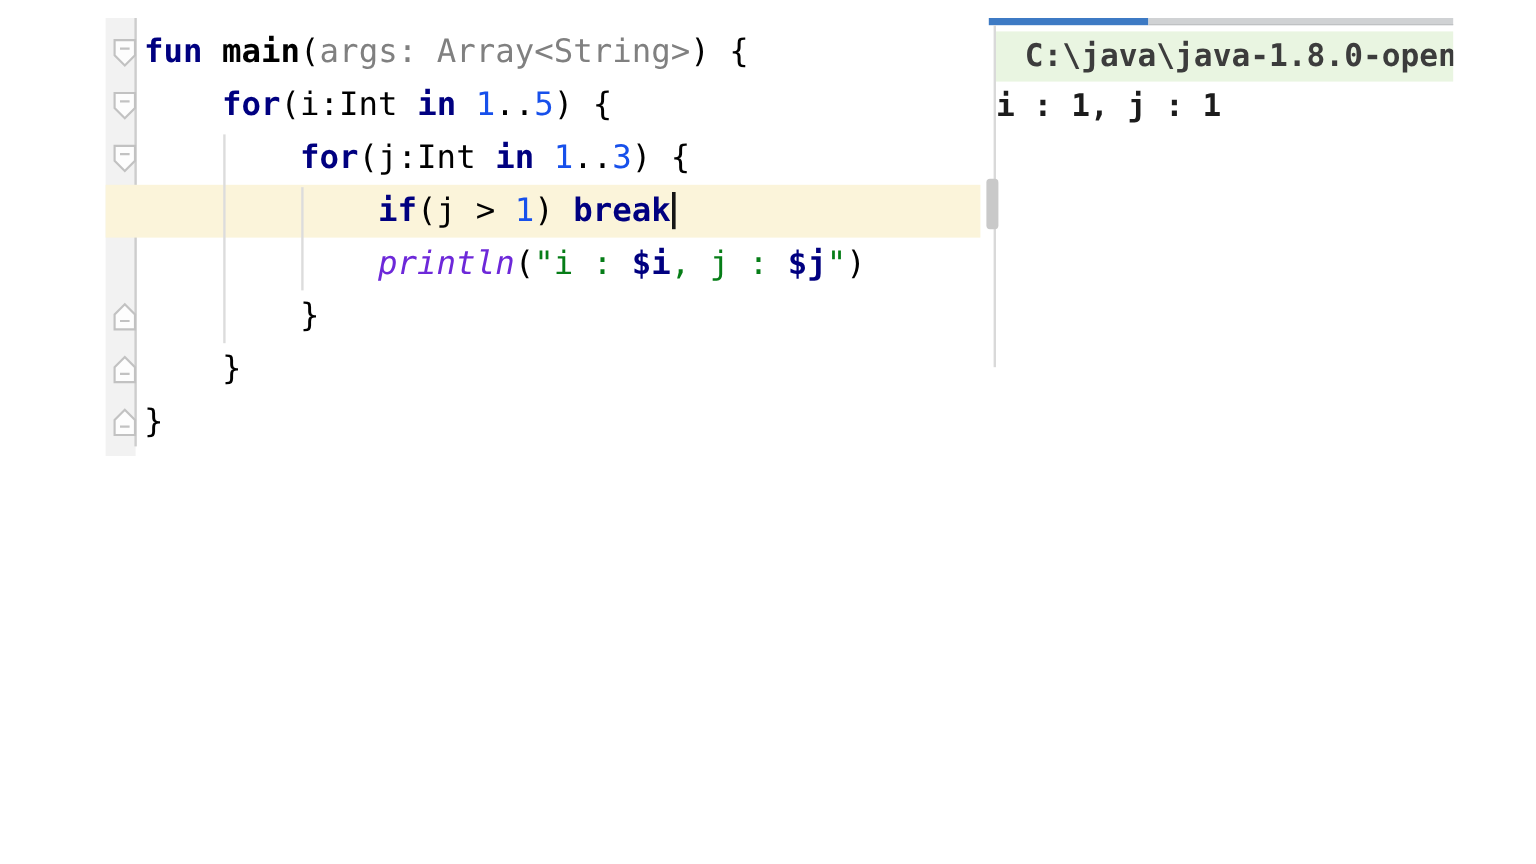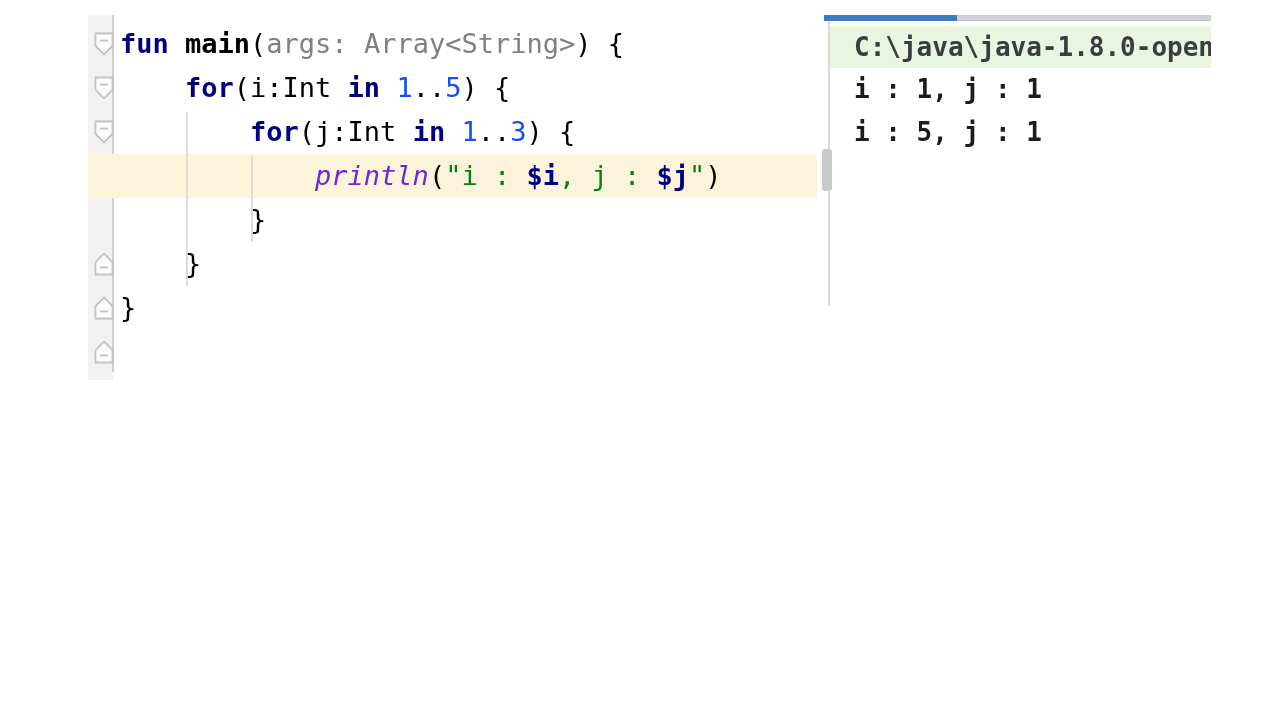--- a/index.html
+++ b/index.html
@@ -29,21 +29,21 @@
   .caret{display:inline-block;width:3px;height:31px;background:#151515;vertical-align:text-bottom;margin-left:1px;}
 
   
   .console-topbar-active{position:absolute;left:824px;top:15px;width:133px;height:6px;background:#3d7ac4;}
   .console-topbar-rest{position:absolute;left:957px;top:15px;width:280px;height:6px;background:#d0d2d4;border-bottom:1px solid #bfc1c3;box-sizing:border-box;}
   .console-border{position:absolute;left:828px;top:21px;width:2px;height:285px;background:#d9d9d9;}
   .console-scroll-thumb{position:absolute;left:822px;top:149px;width:10px;height:42px;background:#c9c9c9;border-radius:3px;}
   .console-clip{position:absolute;left:830px;top:26px;width:407px;height:280px;overflow:hidden;}
   .console-cmd{height:42px;line-height:42px;background:#e9f5e1;color:#3c3c3c;font-size:26px;font-weight:bold;padding-left:24px;white-space:pre;}
   .console-lines{font-size:26px;font-weight:bold;color:#1c1c1c;line-height:42.5px;}
-  .console-line{height:42.5px;padding-left:24px;white-space:pre;}
+  .console-line{height:42.5px;white-space:pre;}
 </style>
 </head>
 <body>
 
 <div class="canvas">
 
   <div class="gutter-strip"></div>
   <div class="fold-line"></div>
   <div class="current-line"></div>
   <div class="indent-guide guide-1"></div>
@@ -71,31 +71,31 @@
         </svg></div>
       <div class="fold-marker" style="left: 93px; top: 339px;"><svg width="22" height="26" viewBox="0 0 22 26">
           <path d="M11,2.5 L19.5,11 V23.5 H2.5 V11 Z" fill="#fdfdfd" stroke="#c2c2c2" stroke-width="1.8"></path>
           <line x1="7" y1="16.5" x2="15" y2="16.5" stroke="#c2c2c2" stroke-width="1.8"></line>
         </svg></div>
     </div>
   <div class="code-block">
       <div class="code-line"><span class="tok-kw">fun</span><span class="tok-plain"> </span><span class="tok-fn">main</span><span class="tok-plain">(</span><span class="tok-gray">args: Array&lt;String&gt;</span><span class="tok-plain">) {</span></div>
       <div class="code-line"><span class="tok-plain">    </span><span class="tok-kw">for</span><span class="tok-plain">(i:Int </span><span class="tok-kw">in</span><span class="tok-plain"> </span><span class="tok-num">1</span><span class="tok-plain">..</span><span class="tok-num">5</span><span class="tok-plain">) {</span></div>
       <div class="code-line"><span class="tok-plain">        </span><span class="tok-kw">for</span><span class="tok-plain">(j:Int </span><span class="tok-kw">in</span><span class="tok-plain"> </span><span class="tok-num">1</span><span class="tok-plain">..</span><span class="tok-num">3</span><span class="tok-plain">) {</span></div>
+      <div class="code-line"><span class="tok-plain">            </span><span class="tok-kw">if</span><span class="tok-plain">(j &gt; </span><span class="tok-num">1</span><span class="tok-plain">) </span><span class="tok-kw">break</span><span class="caret"></span></div>
       <div class="code-line"><span class="tok-plain">            </span><span class="tok-fnit">println</span><span class="tok-plain">(</span><span class="tok-str">"i : </span><span class="tok-tmpl">$i</span><span class="tok-str">, j : </span><span class="tok-tmpl">$j</span><span class="tok-str">"</span><span class="tok-plain">)</span></div>
       <div class="code-line"><span class="tok-plain">        }</span></div>
       <div class="code-line"><span class="tok-plain">    }</span></div>
       <div class="code-line"><span class="tok-plain">}</span></div>
     </div>
 
   <div class="console-topbar-active"></div>
   <div class="console-topbar-rest"></div>
   <div class="console-border"></div>
   <div class="console-scroll-thumb"></div>
   <div class="console-clip">
     <div class="console-cmd">C:\java\java-1.8.0-openjd</div>
     <div class="console-lines">
         <div class="console-line">i : 1, j : 1</div>
-        <div class="console-line">i : 5, j : 1</div>
       </div>
   </div>
 
 </div>
 
 </body></html>

